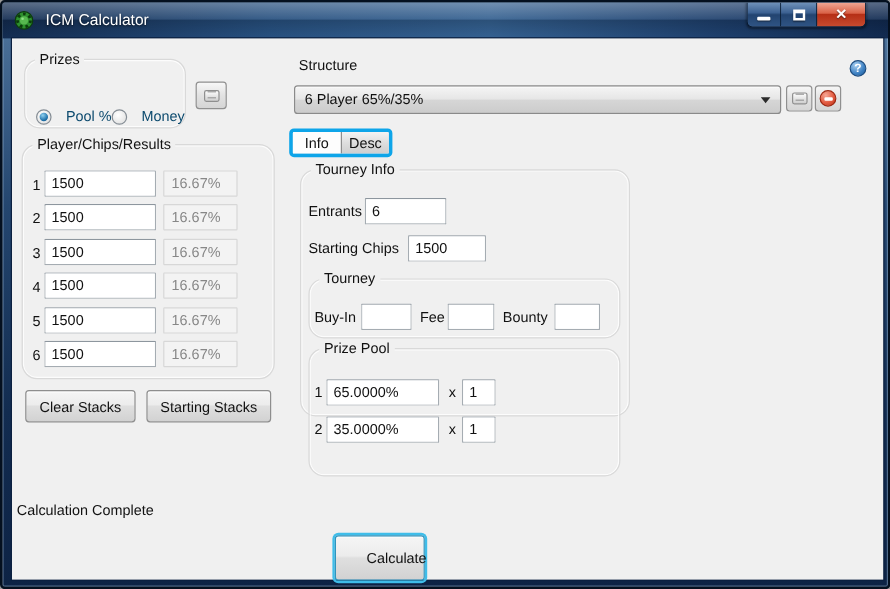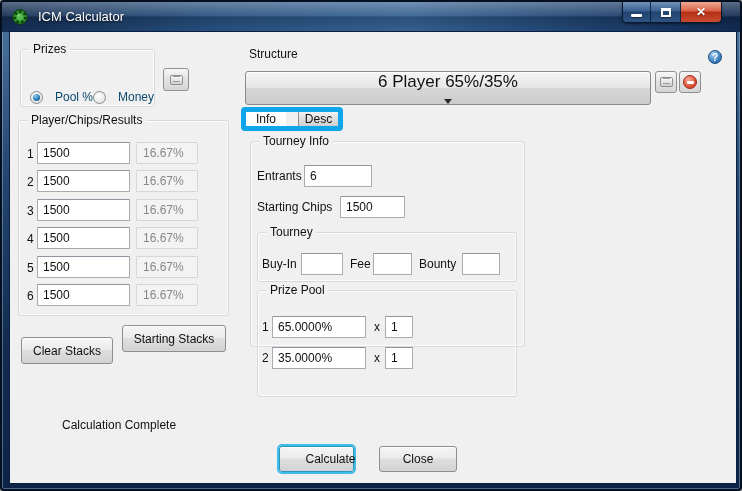--- a/index.html
+++ b/index.html
@@ -43,21 +43,21 @@
   .min-glyph { width:11px; height:3px; background:#fff; border-radius:1px; margin-top:7px; box-shadow:0 1px 1px rgba(0,0,0,.5); }
   .max-glyph { width:10px; height:9px; border:2px solid #fff; border-top-width:3px; box-shadow:0 1px 1px rgba(0,0,0,.4); }
   .close-glyph { color:#fff; font-size:12px; font-weight:bold; text-shadow:0 1px 1px rgba(0,0,0,.55); line-height:1; }
 
   
   .client {
     position:absolute; left:8px; top:30px; width:726px; height:451px;
     background:#f0f0f0; box-shadow:0 0 0 1px #0b2040;
   }
 
-  .group { position:absolute; border:1px solid #d9d9d9; border-radius:3px; box-shadow:inset 0 0 0 1px rgba(255,255,255,.8);text-decoration:underline; }
+  .group { position:absolute; border:1px solid #d9d9d9; border-radius:13px; box-shadow:inset 0 0 0 1px rgba(255,255,255,.8);text-decoration:underline; }
   .glabel { position:absolute; top:-8px; left:8px; background:#f0f0f0; padding:0 4px; font-size:12px; color:#111; white-space:nowrap; }
 
   .lbl { position:absolute; font-size:12px; color:#111; white-space:nowrap; }
 
   .tfield {
     position:absolute; background:#fff; border:1px solid #a5acb2; border-top-color:#8d969e;
     font-size:12px; color:#111; padding:0 5px; outline:none; border-radius:1px;
   }
   .rfield {
     position:absolute; background:#f3f3f3; border:1px solid #d7d7d7; color:#878787;
@@ -91,33 +91,33 @@
     border:1px solid #1c4c80; color:#fff; font-size:10px; font-weight:bold;
     display:flex; align-items:center; justify-content:center; }
 
   .radio-opt { position:absolute; display:flex; align-items:center; gap:12px; font-size:12px; color:#0c4a6e;margin-top:10px; }
   .radio { width:13px; height:13px; border-radius:50%; border:1px solid #848c94; position:relative;
     background:radial-gradient(circle at 40% 35%, #fff, #dcdcdc); }
   .radio.checked::after { content:""; position:absolute; inset:2px; border-radius:50%;
     background:radial-gradient(circle at 38% 30%, #8fd0f0, #1d6fa8 65%, #154f7a); }
 
   .tabs { position:absolute; left:231px; top:75px; height:24px; display:flex;
-    border:5px solid #0ea5e9; border-radius:4px; overflow:hidden;gap:12px; }
+    border:3px solid #0ea5e9; border-radius:4px; overflow:hidden; }
   .tab { width:40px; display:flex; align-items:center; justify-content:center; font-size:12px; color:#111; }
   .tab.active { background:#fdfdfd; }
   .tab.inactive { background:linear-gradient(180deg,#f3f3f3,#dcdcdc 55%, #cfcfcf); border-left:1px solid #8e8e8e; }
 
-  .combo { position:absolute; left:235px; top:39px; width:406px; height:34px;
+  .combo { position:absolute; left:235px; top:39px; width:406px; height:24px;
     border:1px solid #8a8a8a; border-radius:3px;
     background:linear-gradient(180deg,#f5f5f5 0%, #e6e6e6 48%, #d6d6d6 52%, #cccccc 100%);
-    display:flex; align-items:center; justify-content:space-between; padding:0 8px; font-size:17px; color:#111;
-    box-shadow:inset 0 1px 0 rgba(255,255,255,.9);flex-direction:column; }
+    display:flex; align-items:center; justify-content:space-between; padding:0 8px; font-size:12px; color:#111;
+    box-shadow:inset 0 1px 0 rgba(255,255,255,.9); }
   .dropdown-arrow { width:0; height:0; border-left:4px solid transparent; border-right:4px solid transparent; border-top:5px solid #2b2b2b; }
 
-  .status { position:absolute; left:4px; top:386px; font-size:12px; color:#111;margin-left:48px; }
+  .status { position:absolute; left:4px; top:386px; font-size:12px; color:#111; }
 </style>
 </head>
 <body>
 
 <div class="window">
 
   <div class="titlebar">
     <svg class="app-icon" viewBox="0 0 16 16">
       <circle cx="8" cy="8" r="7.3" fill="#2e8f2e" stroke="#0c3c0c" stroke-width="1"></circle>
       <circle cx="8" cy="8" r="5.4" fill="none" stroke="#0c3c0c" stroke-width="2.4" stroke-dasharray="2.2 2.6"></circle>
@@ -178,21 +178,21 @@
     <div class="rfield" style="left:126px; top:195px; width:62px; height:22px;">16.67%</div>
 
     <span class="lbl" style="left:17px; top:229px;">5</span>
     <input class="tfield" style="left: 27px; top: 224px; width: 93px; height: 22px;" value="1500">
     <div class="rfield" style="left:126px; top:224px; width:62px; height:22px;">16.67%</div>
 
     <span class="lbl" style="left:17px; top:257px;">6</span>
     <input class="tfield" style="left: 27px; top: 252px; width: 93px; height: 22px;" value="1500">
     <div class="rfield" style="left:126px; top:252px; width:62px; height:22px;">16.67%</div>
 
-    <div class="btn" style="left:11px; top:293px; width:92px; height:27px;margin-top:12px;">Clear Stacks</div>
+    <div class="btn" style="left:11px; top:293px; width:92px; height:27px;">Clear Stacks</div>
     <div class="btn" style="left:112px; top:293px; width:104px; height:27px;">Starting Stacks</div>
 
     <span class="lbl" style="left:239px; top:15px;">Structure</span>
     <div class="combo">
       <span>6 Player 65%/35%</span>
       <span class="dropdown-arrow"></span>
     </div>
     <div class="toolbtn" style="left:645px; top:39px;">
       <div class="printer-icon"></div>
     </div>
@@ -235,17 +235,16 @@
     <span class="lbl" style="left:364px; top:288px;">x</span>
     <input class="tfield" style="left: 375px; top: 284px; width: 28px; height: 22px;" value="1">
 
     <span class="lbl" style="left:252px; top:319px;">2</span>
     <input class="tfield" style="left: 262px; top: 315px; width: 94px; height: 22px;" value="35.0000%">
     <span class="lbl" style="left:364px; top:319px;">x</span>
     <input class="tfield" style="left: 375px; top: 315px; width: 28px; height: 22px;" value="1">
 
     <div class="status">Calculation Complete</div>
 
-    <div class="btn focused" style="left:269px; top:414px; width:75px; height:26px;padding-left:28px;">Calculate</div>
-    <div class="btn" style="left:369px; top:414px; width:78px; height:26px;">Close</div>
+    <div class="btn focused" style="left:269px; top:414px; width:75px; height:38px;padding-left:28px;">Calculate</div>
 
   </div>
 </div>
 
 </body></html>

